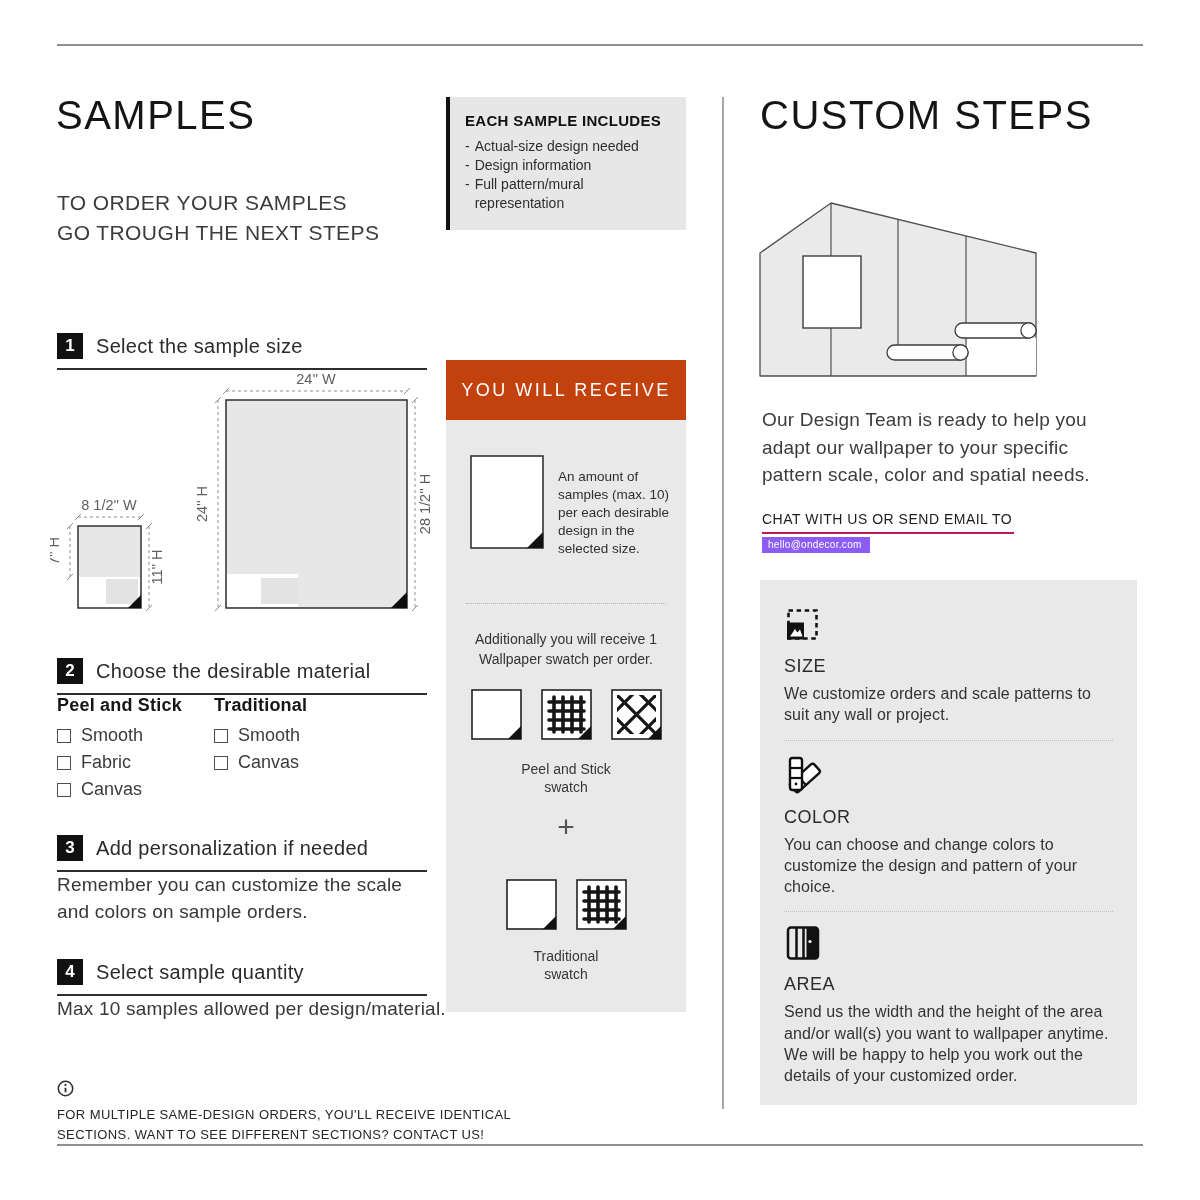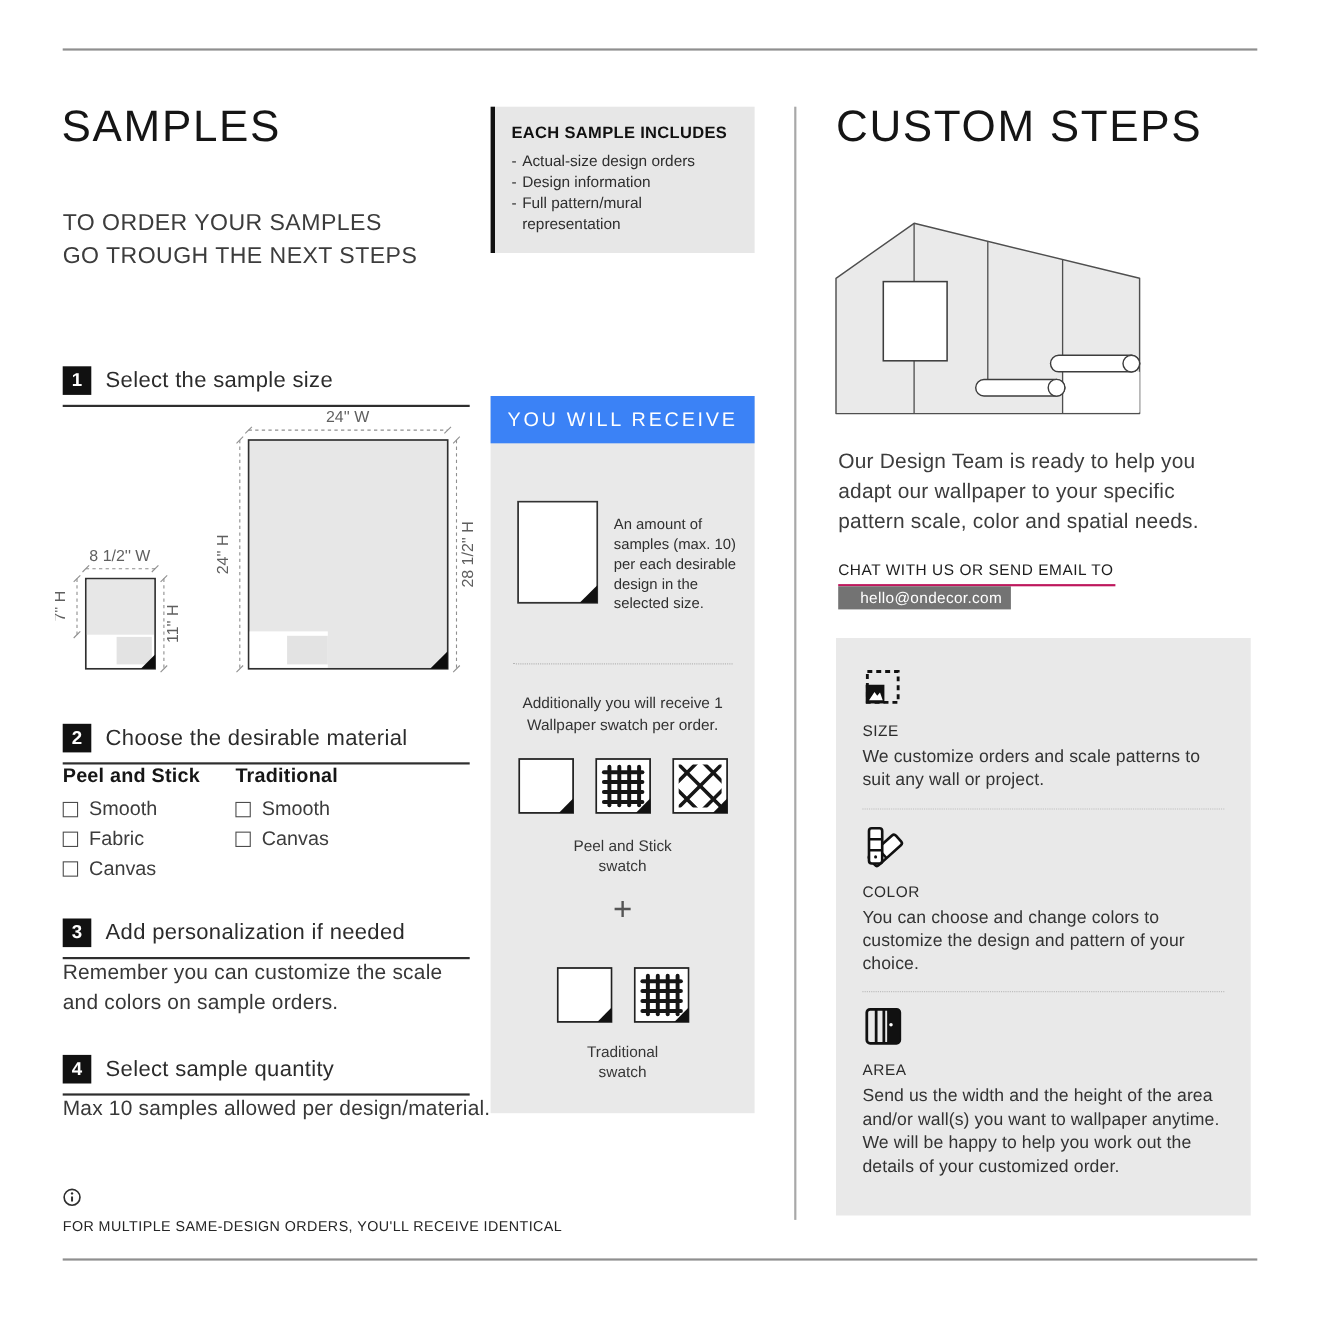--- a/index.html
+++ b/index.html
@@ -17,35 +17,35 @@
   .step-body{font-size:19px;color:#383838;line-height:1.42;letter-spacing:0.2px;}
   .mat-header{font-size:18px;font-weight:bold;color:#161616;margin-bottom:9px;letter-spacing:0.2px;}
   .mat-item{display:flex;align-items:center;margin-bottom:6px;font-size:18px;color:#3c3c3c;}
   .checkbox{width:12px;height:12px;border:1.5px solid #4d4d4d;margin-right:10px;flex:0 0 12px;background:#fff;}
   .note{display:flex;gap:8px;font-size:13px;letter-spacing:0.4px;color:#262626;line-height:1.5;flex-direction:column;}
   .includes-box{background:#e7e7e7;width:236px;height:133px;box-sizing:border-box;padding:15px 12px 4px 15px;}
   .includes-title{font-size:15px;font-weight:bold;color:#111;letter-spacing:0.3px;margin-bottom:8px;}
   .includes-item{display:flex;font-size:14px;color:#2e2e2e;line-height:1.36;width:190px;}
   .includes-item .dash{margin-right:5px;}
   .panel{background:#e9e9e9;width:240px;height:652px;}
-  .panel-header{height:43px;background:#3b82f6;color:#fff;display:flex;align-items:center;
+  .panel-header{height:60px;background:#c2410c;color:#fff;display:flex;align-items:center;
                 justify-content:center;font-size:18px;letter-spacing:2.5px;white-space:nowrap;text-align:center;}
   .panel-note{font-size:13.5px;color:#2f2f2f;line-height:1.34;}
   .dotted{border-top:1.5px dotted #b5b5b5;height:0;}
   .center-text{text-align:center;}
   .swatch-row{display:flex;justify-content:center;gap:19px;left:0;right:0;}
   .caption{font-size:14px;color:#373737;line-height:1.3;text-align:center;left:0;right:0;}
   .plus{font-size:30px;font-weight:300;color:#555;text-align:center;left:0;right:0;line-height:1;}
   .intro{font-size:19px;color:#3c3c3c;line-height:1.45;letter-spacing:0.2px;width:370px;}
   .chat-label{font-size:14px;color:#1c1c1c;letter-spacing:0.5px;border-bottom:2px solid #be185d;
               padding-bottom:5px;padding-right:2px;white-space:nowrap;display:inline-block;}
-  .email-chip{background:#737373;color:#fff;font-size:14px;letter-spacing:0.3px;
-              padding:2px 8px 3px 20px;display:inline-block;}
+  .email-chip{background:#8b5cf6;color:#fff;font-size:10px;letter-spacing:0.3px;
+              padding:2px 8px 3px 6px;display:inline-block;}
   .info-box{background:#e9e9e9;width:377px;height:525px;box-sizing:border-box;padding:26px 24px;}
-  .feature-label{font-size:14px;color:#2b2b2b;letter-spacing:0.5px;margin-top:13px;}
+  .feature-label{font-size:18px;color:#2b2b2b;letter-spacing:0.5px;margin-top:13px;}
   .feature-text{font-size:16px;color:#333;line-height:1.33;margin-top:6px;width:320px;letter-spacing:0.1px;}
   .feature-divider{border-top:1.5px dotted #bdbdbd;margin:14px 0 13px 0;}
   svg{display:block;}
 </style>
 </head>
 <body>
 
 <div id="page">
 
   <div class="abs rule" style="left:57px;top:44px;width:1086px;"></div>
@@ -155,29 +155,30 @@
   <div class="abs step-body" style="left:57px;top:996px;width:390px;">Max 10 samples allowed per design/material.</div>
 
   <div class="abs note" style="left:57px;top:1079px;width:480px;">
     <svg width="17" height="17" viewBox="0 0 17 17" style="margin-top:1px;flex:0 0 17px;">
       <circle cx="8.5" cy="8.5" r="7.2" fill="none" stroke="#2e2e2e" stroke-width="1.5"></circle>
       <line x1="8.5" y1="7.8" x2="8.5" y2="12.2" stroke="#2e2e2e" stroke-width="1.8"></line>
       <circle cx="8.5" cy="4.9" r="1.1" fill="#2e2e2e"></circle>
     </svg>
     <div>
       <div>FOR MULTIPLE SAME-DESIGN ORDERS, YOU'LL RECEIVE IDENTICAL</div>
+      <div>SECTIONS. WANT TO SEE DIFFERENT SECTIONS? CONTACT US!</div>
     </div>
   </div>
 
   <div class="abs" style="left:446px;top:97px;width:4px;height:133px;background:#111;"></div>
   <div class="abs includes-box" style="left:450px;top:97px;">
     <div class="includes-title">EACH SAMPLE INCLUDES</div>
     <div class="includes-item">
       <span class="dash">-</span>
-      <span>Actual-size design orders</span>
+      <span>Actual-size design needed</span>
     </div>
     <div class="includes-item">
       <span class="dash">-</span>
       <span>Design information</span>
     </div>
     <div class="includes-item">
       <span class="dash">-</span>
       <span style="width:170px;">Full pattern/mural representation</span>
     </div>
   </div>

